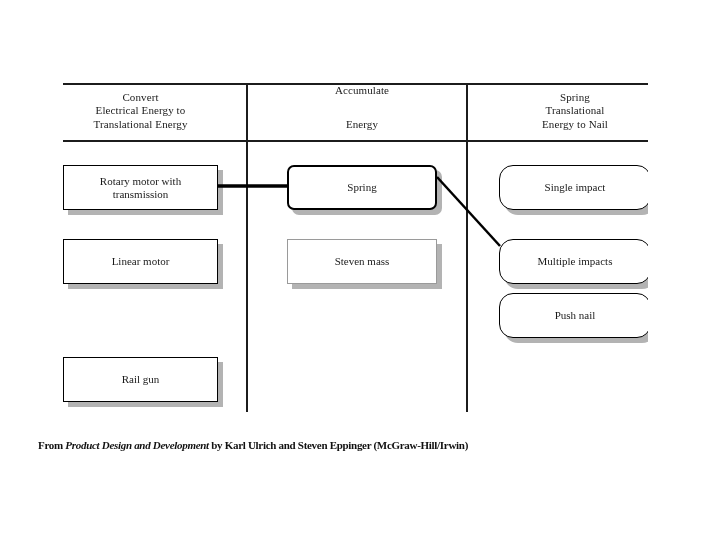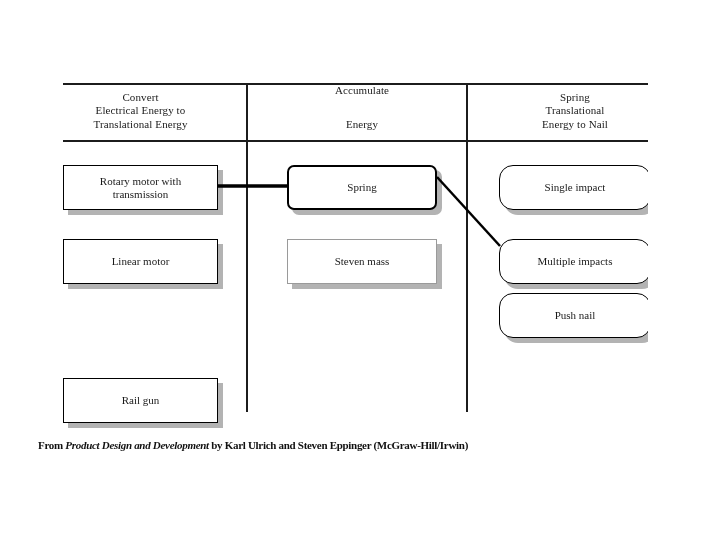--- a/index.html
+++ b/index.html
@@ -71,21 +71,21 @@
     color: #1a1a1a;
   }
   .box.emph  { border-width: 2px; border-radius: 7px; }
   .box.muted { border: 1px solid #9a9a9a; }
   .c1 { left: 63px;  width: 155px; }
   .c2 { left: 287px; width: 150px; }
   .c3 { left: 499px; width: 152px; border-radius: 14px; }
   .r1 { top: 165px; }
   .r2 { top: 229px; margin-top: 10px; }
   .r3 { top: 293px; }
-  .r4 { top: 378px; }
+  .r4 { top: 357px; }
 
   
   #connector-layer {
     position: absolute;
     left: 0; top: 0;
     width: 720px; height: 540px;
     pointer-events: none;
   }
 
   

